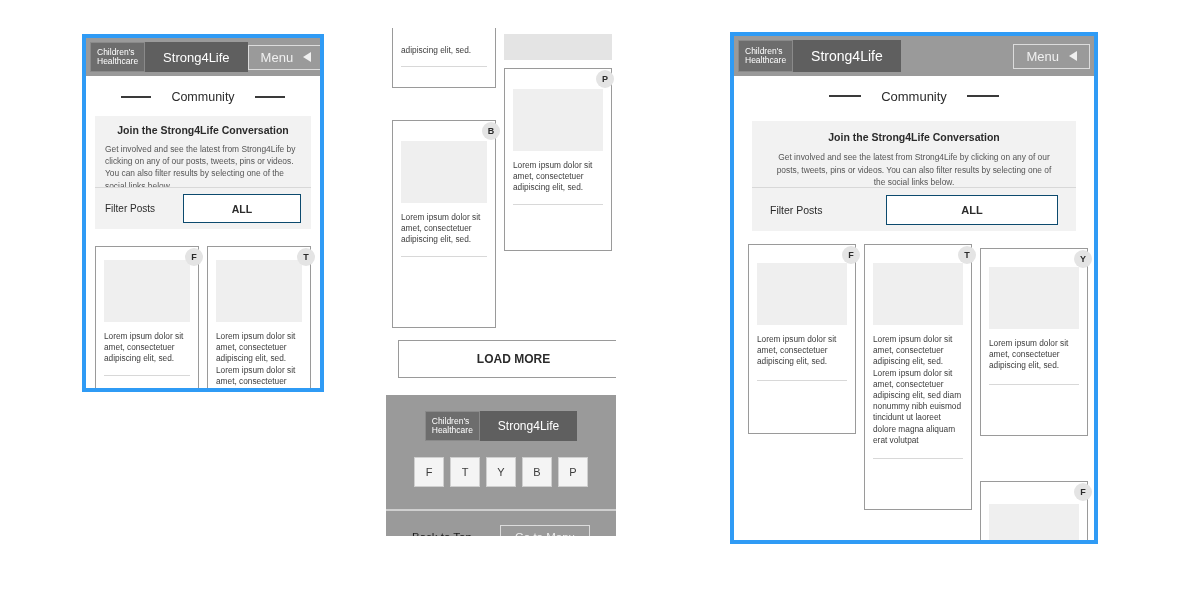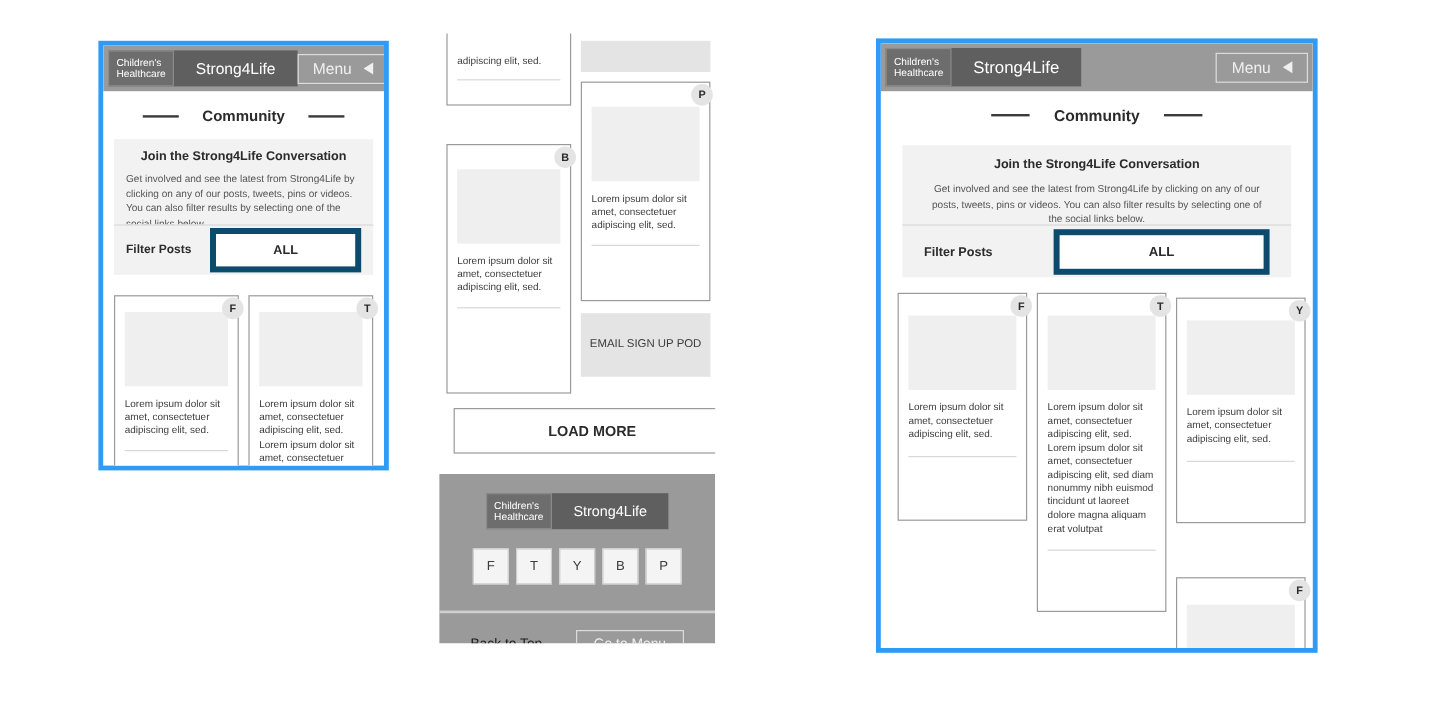--- a/index.html
+++ b/index.html
@@ -21,30 +21,30 @@
            justify-content:center;align-items:flex-start;padding:2px 6px;
            line-height:1.05;white-space:nowrap;border:1px solid #8a8a8a;}
   .logo-s4l{background:#5f5f5f;color:#ffffff;display:flex;align-items:center;
             justify-content:center;padding:0 18px;white-space:nowrap;}
   .menu-btn{margin-left:auto;align-self:center;border:1px solid #dcdcdc;color:#f0f0f0;
             display:flex;align-items:center;gap:10px;padding:4px 12px;background:transparent;}
   .tri-left{width:0;height:0;border-top:5px solid transparent;border-bottom:5px solid transparent;
             border-right:8px solid #f0f0f0;}
 
   .sec-title{display:flex;align-items:center;justify-content:center;gap:20px;
-             font-weight:bold;color:#2b2b2b;}
+             font-weight:normal;color:#2b2b2b;}
   .rule{height:2px;background:#3a3a3a;}
 
   .intro{background:#f2f2f2;box-sizing:border-box;}
   .intro h3{margin:0;text-align:center;font-weight:bold;color:#2b2b2b;}
   .intro p{margin:0;text-align:center;color:#555;}
   .filterbar{background:#f2f2f2;border-top:1px solid #d8d8d8;display:flex;align-items:center;
              box-sizing:border-box;}
-  .filter-label{font-weight:bold;color:#2b2b2b;}
-  .filter-select{background:#ffffff;border:5px solid #0c4a6e;text-align:center;
+  .filter-label{font-weight:normal;color:#2b2b2b;}
+  .filter-select{background:#ffffff;border:1px solid #0c4a6e;text-align:center;
                  font-weight:bold;color:#2b2b2b;display:flex;align-items:center;
                  justify-content:center;margin-left:auto;}
 
   .card{position:absolute;background:#ffffff;border:1px solid #9a9a9a;box-sizing:border-box;}
   .card .thumb{background:#efefef;}
   .card .body{color:#3c3c3c;}
   .card .divider{border-top:1px solid #d8d8d8;}
   .badge{position:absolute;border-radius:50%;background:#e4e4e4;color:#2b2b2b;
          display:flex;align-items:center;justify-content:center;font-weight:bold;}
 
@@ -111,21 +111,21 @@
 
     <div class="card" style="left:121px;top:208px;width:104px;height:295px;">
       <div class="thumb" style="margin:13px 8px 0;height:62px;"></div>
       <div class="body" style="margin:9px 8px 0;font-size:8.3px;line-height:1.35;">Lorem ipsum dolor sit amet, consectetuer adipiscing elit, sed. Lorem ipsum dolor sit amet, consectetuer adipiscing elit, sed diam nonummy nibh euismod tincidunt ut laoreet dolore magna aliquam erat volutpat</div>
 
     </div>
     <div class="badge" style="left:211px;top:210px;width:18px;height:18px;font-size:9px;">T</div>
 
   </div>
 
-  <div class="panel" style="left:366px;top:28px;width:230px;height:508px;">
+  <div class="panel" style="left:386px;top:28px;width:230px;height:508px;">
 
     <div class="card" style="left:6px;top:-60px;width:104px;height:120px;">
       <div class="body" style="margin:76px 8px 0;font-size:8.3px;line-height:1.35;">adipiscing elit, sed.</div>
       <div class="divider" style="margin:10px 8px 0;"></div>
     </div>
 
     <div class="card" style="left:6px;top:92px;width:104px;height:208px;">
       <div class="thumb" style="margin:20px 8px 0;height:62px;"></div>
       <div class="body" style="margin:9px 8px 0;font-size:8.3px;line-height:1.35;">Lorem ipsum dolor sit amet, consectetuer adipiscing elit, sed.</div>
       <div class="divider" style="margin:10px 8px 0;"></div>
@@ -134,21 +134,20 @@
 
     <div class="pod" style="left:118px;top:6px;width:108px;height:26px;"></div>
 
     <div class="card" style="left:118px;top:40px;width:108px;height:183px;">
       <div class="thumb" style="margin:20px 8px 0;height:62px;"></div>
       <div class="body" style="margin:9px 8px 0;font-size:8.3px;line-height:1.35;">Lorem ipsum dolor sit amet, consectetuer adipiscing elit, sed.</div>
       <div class="divider" style="margin:10px 8px 0;"></div>
     </div>
     <div class="badge" style="left:210px;top:42px;width:18px;height:18px;font-size:9px;">P</div>
 
-    <div class="pod" style="left:118px;top:233px;width:108px;height:53px;font-size:9.5px;line-height:1.35;">EMAIL SIGN UP POD</div>
 
     <div class="loadmore" style="left:12px;top:312px;width:231px;height:38px;font-size:12px;">LOAD MORE</div>
 
     <div class="footer" style="left:0;top:367px;width:230px;height:114px;">
       <div class="footer-logos" style="padding-top:16px;height:30px;">
         <div class="logo-ch" style="font-size:8.5px;background:#6d6d6d;">
           <span>Children's</span>
           <span>Healthcare</span>
         </div>
         <div class="logo-s4l" style="font-size:12px;">Strong4Life</div>

